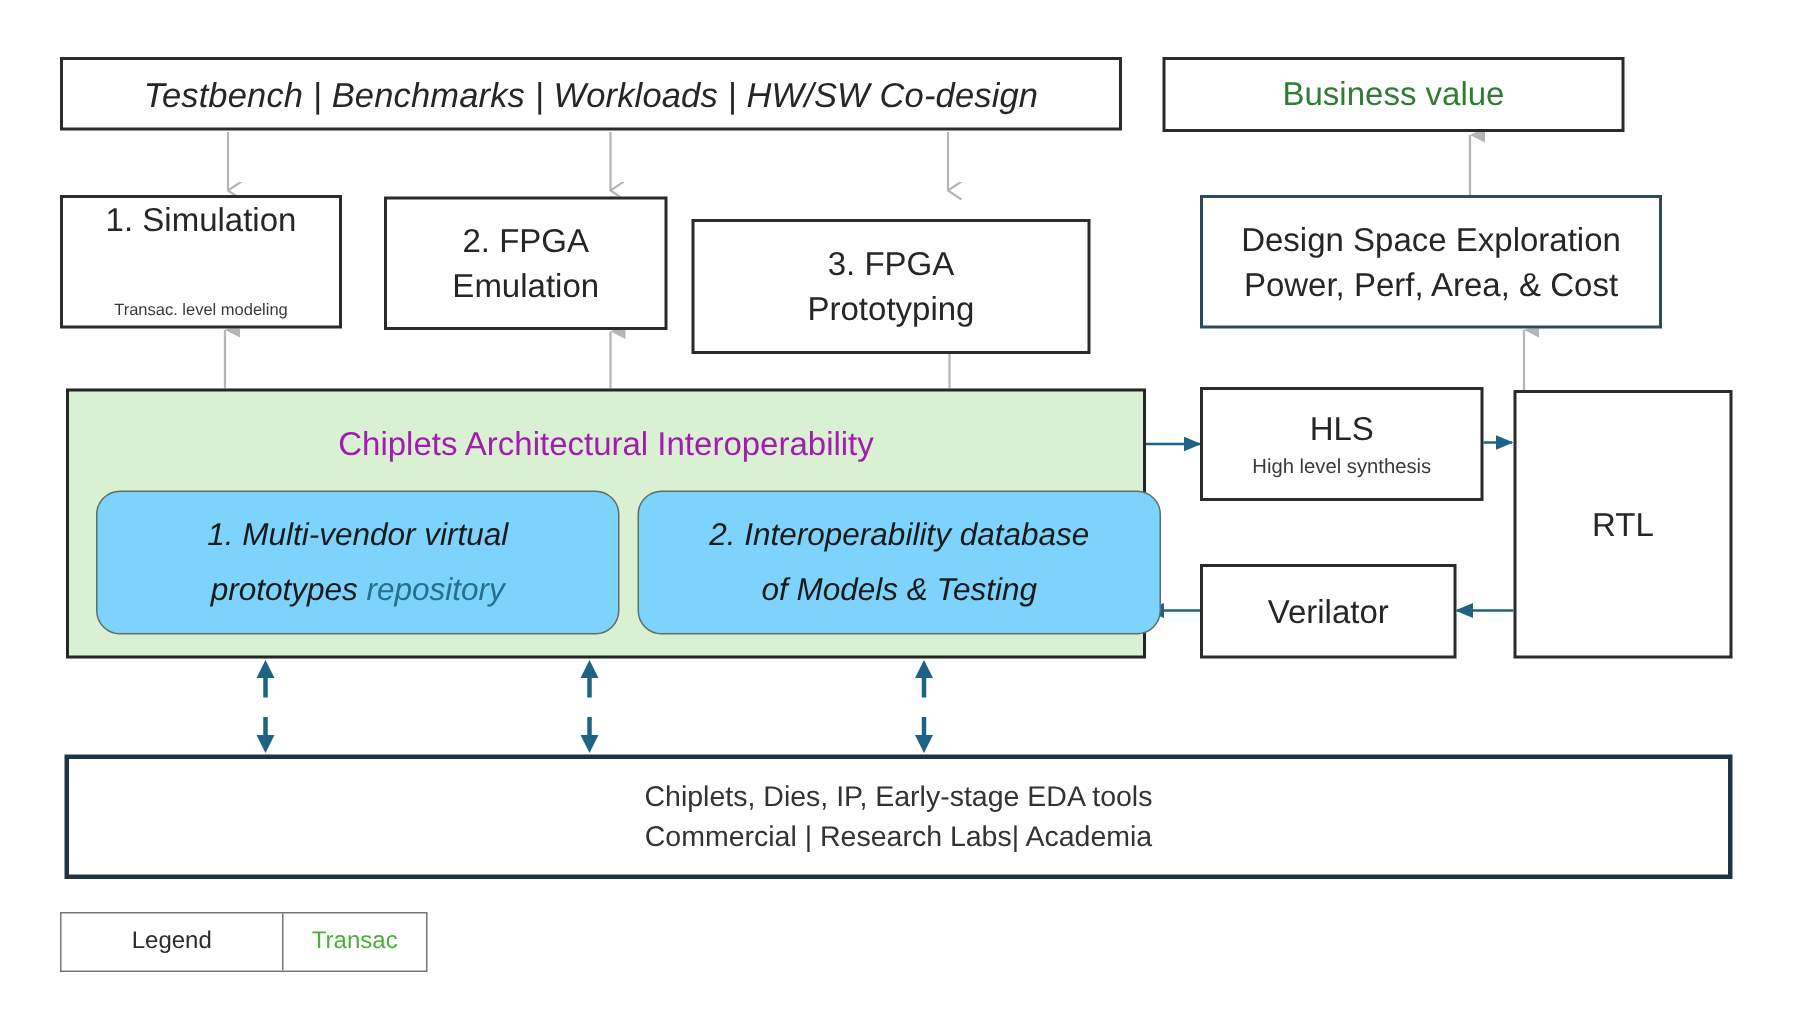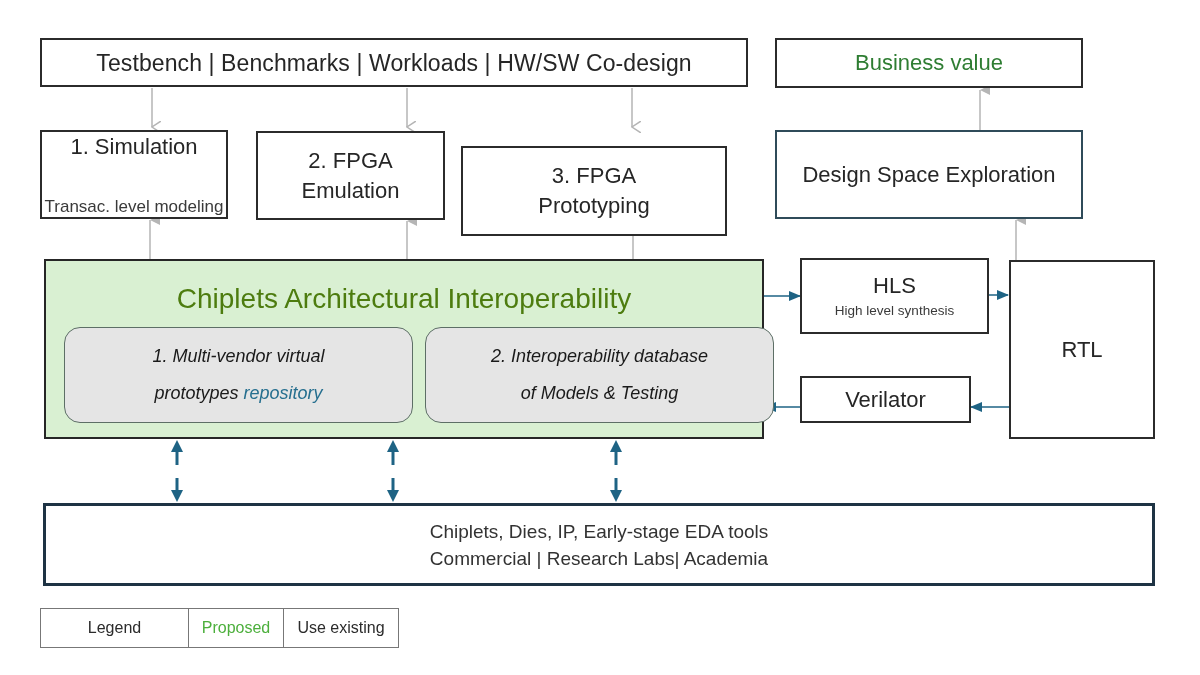--- a/index.html
+++ b/index.html
@@ -1,27 +1,27 @@
 <!DOCTYPE html>
 <html><head>
 <meta charset="utf-8">
 <style>
   html, body { margin:0; padding:0; background:#ffffff; }
   body { width:1200px; height:675px; position:relative; overflow:hidden;
          font-family:"Liberation Sans", "DejaVu Sans", sans-serif; color:#262626; }
   .box { position:absolute; box-sizing:border-box; background:#fff; border:2px solid #2b2b2b;
          display:flex; flex-direction:column; align-items:center; justify-content:center; text-align:center; }
   .t-big { font-size:22px; line-height:30px; color:#262626; }
-  .t-small { font-size:17px; line-height:20px; color:#3a3a3a; }
+  .t-small { font-size:11px; line-height:20px; color:#3a3a3a; }
   #top-box .t-big { font-size:23px; letter-spacing:0.1px; }
   #green { background:#d9f0d2; border:2px solid #262626; justify-content:flex-start; }
-  #green-title { font-size:28px; color:#4d7c0f; margin-top:22px; }
+  #green-title { font-size:22px; color:#a21caf; margin-top:22px; }
   .rounded { position:absolute; box-sizing:border-box; border:1.3px solid #5d6f66; border-radius:16px;
-             background:#e5e5e5; display:flex; flex-direction:column; align-items:center; justify-content:space-around;
-             font-style:italic; font-size:18px; color:#1a1a1a; padding:10px 16px; }
+             background:#7dd3fc; display:flex; flex-direction:column; align-items:center; justify-content:space-around;
+             font-style:italic; font-size:21px; color:#1a1a1a; padding:10px 16px; }
   .blue-word { color:#266f8f; }
   #bottom-box { border:3px solid #1e3344; }
   #bottom-box .t-big { font-size:19px; line-height:27px; color:#333; }
   #dse-box { border:2px solid #2f4b59; }
   #legend { position:absolute; left:40px; top:608px; height:40px; display:flex; box-sizing:border-box;
             border:1.3px solid #777; }
   #legend .cell { box-sizing:border-box; display:flex; align-items:center; justify-content:center;
                   font-size:16px; color:#2b2b2b; border-right:1.3px solid #777; }
   #legend .cell:last-child { border-right:none; }
   svg#arrows { position:absolute; left:0; top:0; pointer-events:none; }
@@ -71,21 +71,21 @@
     <path d="M387,490 L393,502 L399,490 Z" fill="#1e6384"></path>
   </g>
   <g>
     <line x1="616" y1="450" x2="616" y2="465" stroke="#1e6384" stroke-width="3"></line>
     <path d="M610,452 L616,440 L622,452 Z" fill="#1e6384"></path>
     <line x1="616" y1="478" x2="616" y2="492" stroke="#1e6384" stroke-width="3"></line>
     <path d="M610,490 L616,502 L622,490 Z" fill="#1e6384"></path>
   </g>
 </svg>
 
-<div class="box" id="top-box" style="left:40px; top:38px; width:708px; height:49px;">
+<div class="box" id="top-box" style="left:40px; top:38px; width:708px; height:49px;font-style:italic;">
   <span class="t-big">Testbench | Benchmarks | Workloads | HW/SW Co-design</span>
 </div>
 
 <div class="box" style="left:775px; top:38px; width:308px; height:50px;">
   <span class="t-big" style="color:#2e7d32;">Business value</span>
 </div>
 
 <div class="box" style="left:40px; top:130px; width:188px; height:89px;justify-content:space-between;">
   <span class="t-big">1. Simulation</span>
   <span class="t-small">Transac. level modeling</span>
@@ -94,51 +94,51 @@
 <div class="box" style="left:256px; top:131px; width:189px; height:89px;">
   <span class="t-big">2. FPGA</span>
   <span class="t-big">Emulation</span>
 </div>
 
 <div class="box" style="left:461px; top:146px; width:266px; height:90px;">
   <span class="t-big">3. FPGA</span>
   <span class="t-big">Prototyping</span>
 </div>
 
-<div class="box" id="dse-box" style="left:775px; top:130px; width:308px; height:89px;">
+<div class="box" id="dse-box" style="left:800px; top:130px; width:308px; height:89px;">
   <span class="t-big">Design Space Exploration</span>
+  <span class="t-big">Power, Perf, Area, &amp; Cost</span>
 </div>
 
 <div class="box" id="green" style="left:44px; top:259px; width:720px; height:180px;">
   <span id="green-title">Chiplets Architectural Interoperability</span>
 </div>
 <div class="rounded" style="left:64px; top:327px; width:349px; height:96px;">
   <span>1. Multi-vendor virtual</span>
   <span><span>prototypes </span><span class="blue-word">repository</span></span>
 </div>
 <div class="rounded" style="left:425px; top:327px; width:349px; height:96px;">
   <span>2. Interoperability database</span>
   <span>of Models &amp; Testing</span>
 </div>
 
 <div class="box" style="left:800px; top:258px; width:189px; height:76px;">
   <span class="t-big">HLS</span>
   <span class="t-small" style="font-size:13.5px;">High level synthesis</span>
 </div>
 
-<div class="box" style="left:800px; top:376px; width:171px; height:47px;">
+<div class="box" style="left:800px; top:376px; width:171px; height:63px;">
   <span class="t-big">Verilator</span>
 </div>
 
 <div class="box" style="left:1009px; top:260px; width:146px; height:179px;">
   <span class="t-big">RTL</span>
 </div>
 
 <div class="box" id="bottom-box" style="left:43px; top:503px; width:1112px; height:83px;">
   <span class="t-big">Chiplets, Dies, IP, Early-stage EDA tools</span>
   <span class="t-big">Commercial | Research Labs| Academia</span>
 </div>
 
 <div id="legend">
   <div class="cell" style="width:148px;">Legend</div>
-  <div class="cell" style="width:95px; color:#4caf3c;">Proposed</div>
-  <div class="cell" style="width:114px;">Use existing</div>
+  <div class="cell" style="width:95px; color:#4caf3c;">Transac</div>
 </div>
 
 </body></html>

